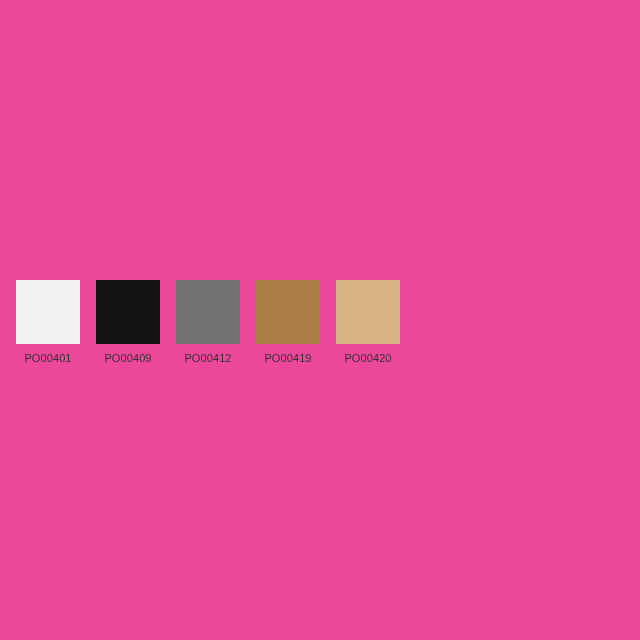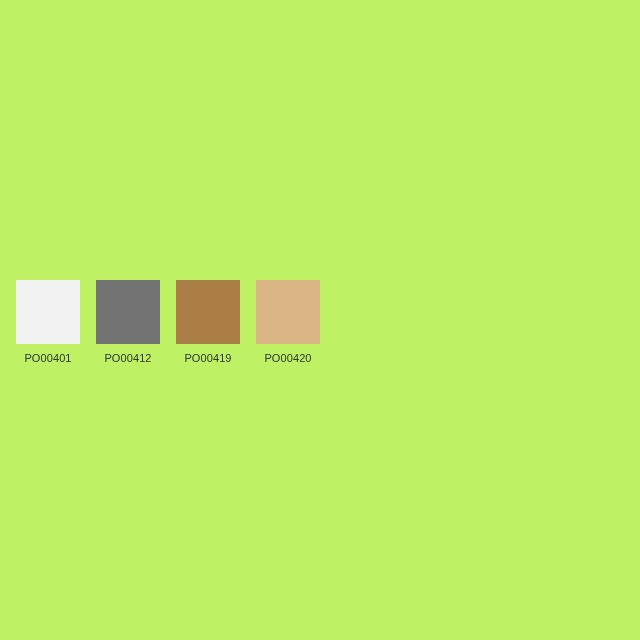--- a/index.html
+++ b/index.html
@@ -15,21 +15,21 @@
     overflow: hidden;
     position: relative;
   }
 
   #palette-board {
     position: absolute;
     left: 0;
     top: 0;
     width: 640px;
     height: 640px;
-    background: #bef264;
+    background: #ec4899;
   }
 
   #swatch-row {
     position: absolute;
     left: 16px;
     top: 280px;
     width: 608px;
     height: 84px;
     display: flex;
     flex-direction: row;
@@ -69,20 +69,24 @@
 
 <div id="palette-board">
   <div id="swatch-row">
 
     <div class="swatch-cell">
       <span class="swatch-chip" style="background-color: rgb(242, 242, 242);"></span>
       <span class="swatch-label">PO00401</span>
     </div>
 
 
+    <div class="swatch-cell">
+      <span class="swatch-chip" style="background-color: rgb(18, 18, 18);"></span>
+      <span class="swatch-label">PO00409</span>
+    </div>
 
     <div class="swatch-cell">
       <span class="swatch-chip" style="background-color: rgb(114, 114, 114);"></span>
       <span class="swatch-label">PO00412</span>
     </div>
 
 
 
     <div class="swatch-cell">
       <span class="swatch-chip" style="background-color: rgb(171, 126, 70);"></span>

